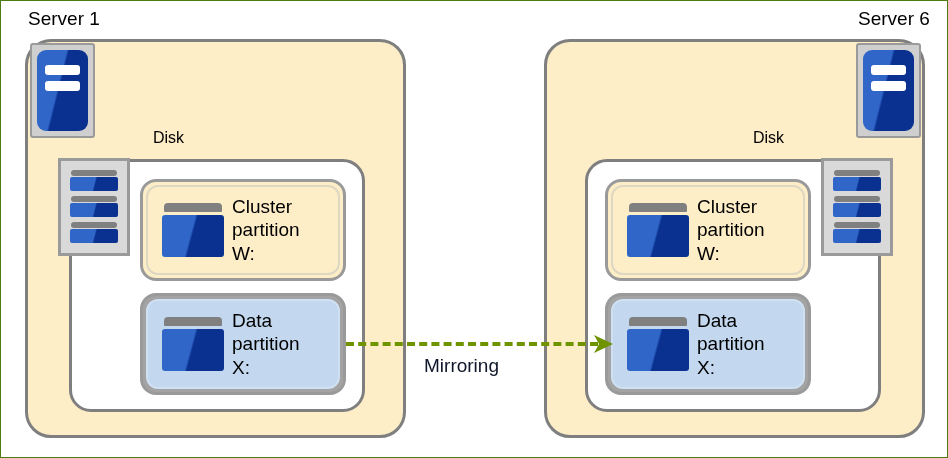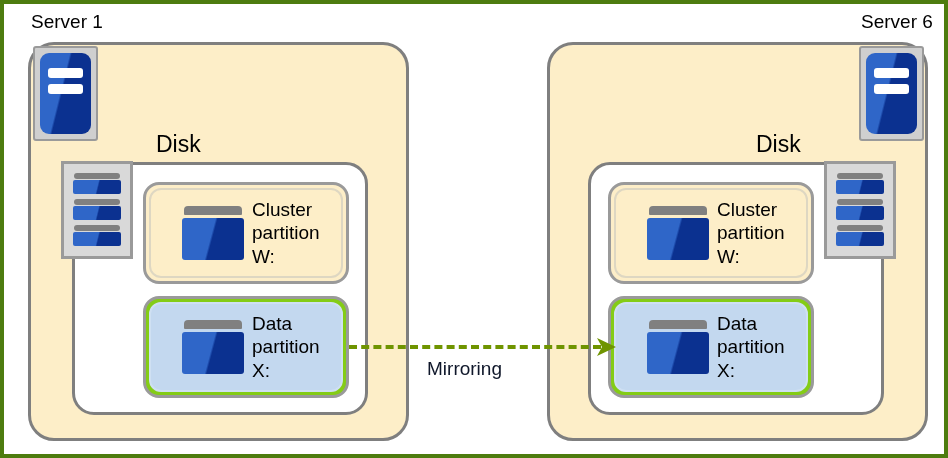--- a/index.html
+++ b/index.html
@@ -10,21 +10,21 @@
   body {
     font-family: "Liberation Sans", sans-serif;
   }
   #canvas {
     position: relative;
     width: 948px;
     height: 458px;
     background: #ffffff;
     overflow: hidden;
     box-sizing: border-box;
-    border: 4px solid #4d7c0f;
+    border: 1px solid #4d7c0f;
   }
 
   
   .abs { position: absolute; box-sizing: border-box; }
 
   
   .server-box {
     background: #fdeec8;
     border: 3px solid #7f7f7f;
     border-radius: 26px;
@@ -36,46 +36,45 @@
     white-space: nowrap;
   }
 
   
   .disk-box {
     background: #ffffff;
     border: 3px solid #7f7f7f;
     border-radius: 22px;
   }
   .disk-label {
-    font-size: 23px;
+    font-size: 16px;
     color: #000000;
     line-height: 1;
     white-space: nowrap;
   }
 
   
   .partition {
     border: 3px solid #9a9a9a;
     border-radius: 16px;
     padding: 3px;
   }
   .partition-inner {
     width: 100%;
     height: 100%;
     border: 2px solid #d8d2bd;
     border-radius: 12px;
     box-sizing: border-box;
     display: flex;
     align-items: center;
     position: relative;
-    padding-left: 17px;
   }
   .partition.cluster { background: #fdeec8; }
   .partition.cluster .partition-inner { background: #fdeec8; border-color: #ded7c2; }
-  .partition.data { background: #84cc16; }
+  .partition.data { background: #a3a3a3; }
   .partition.data .partition-inner { background: #c3d8ef; border-color: #cfe0f2; }
 
   .partition-label {
     font-size: 19px;
     color: #000000;
     line-height: 1.22;
     white-space: pre-line;
     margin-left: 8px;
   }
 

